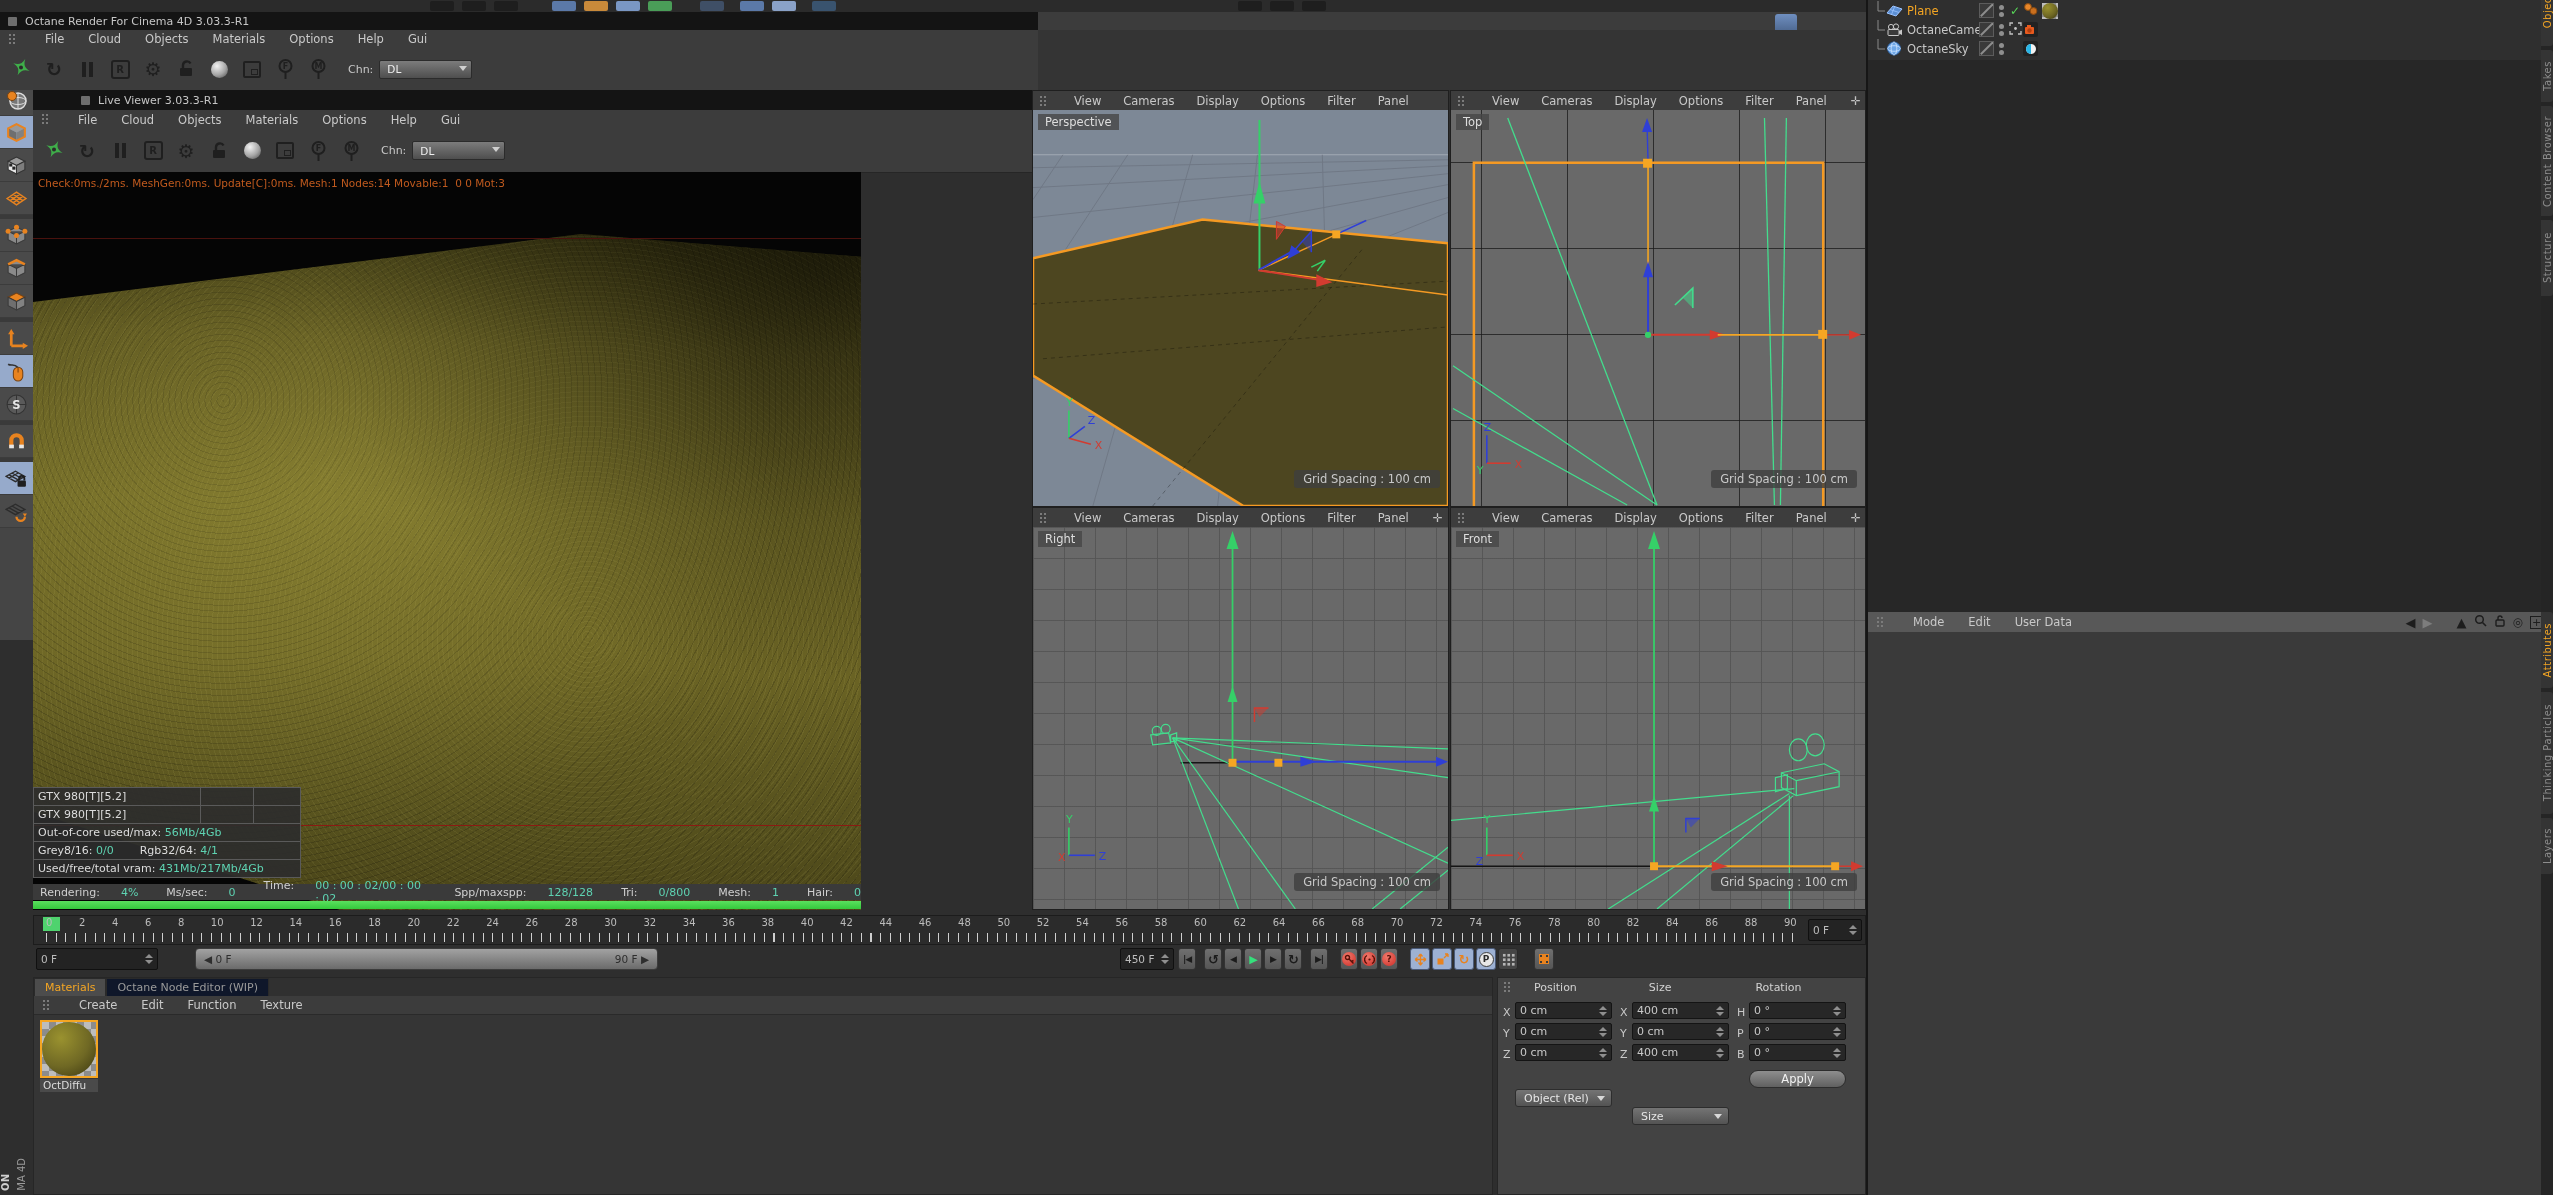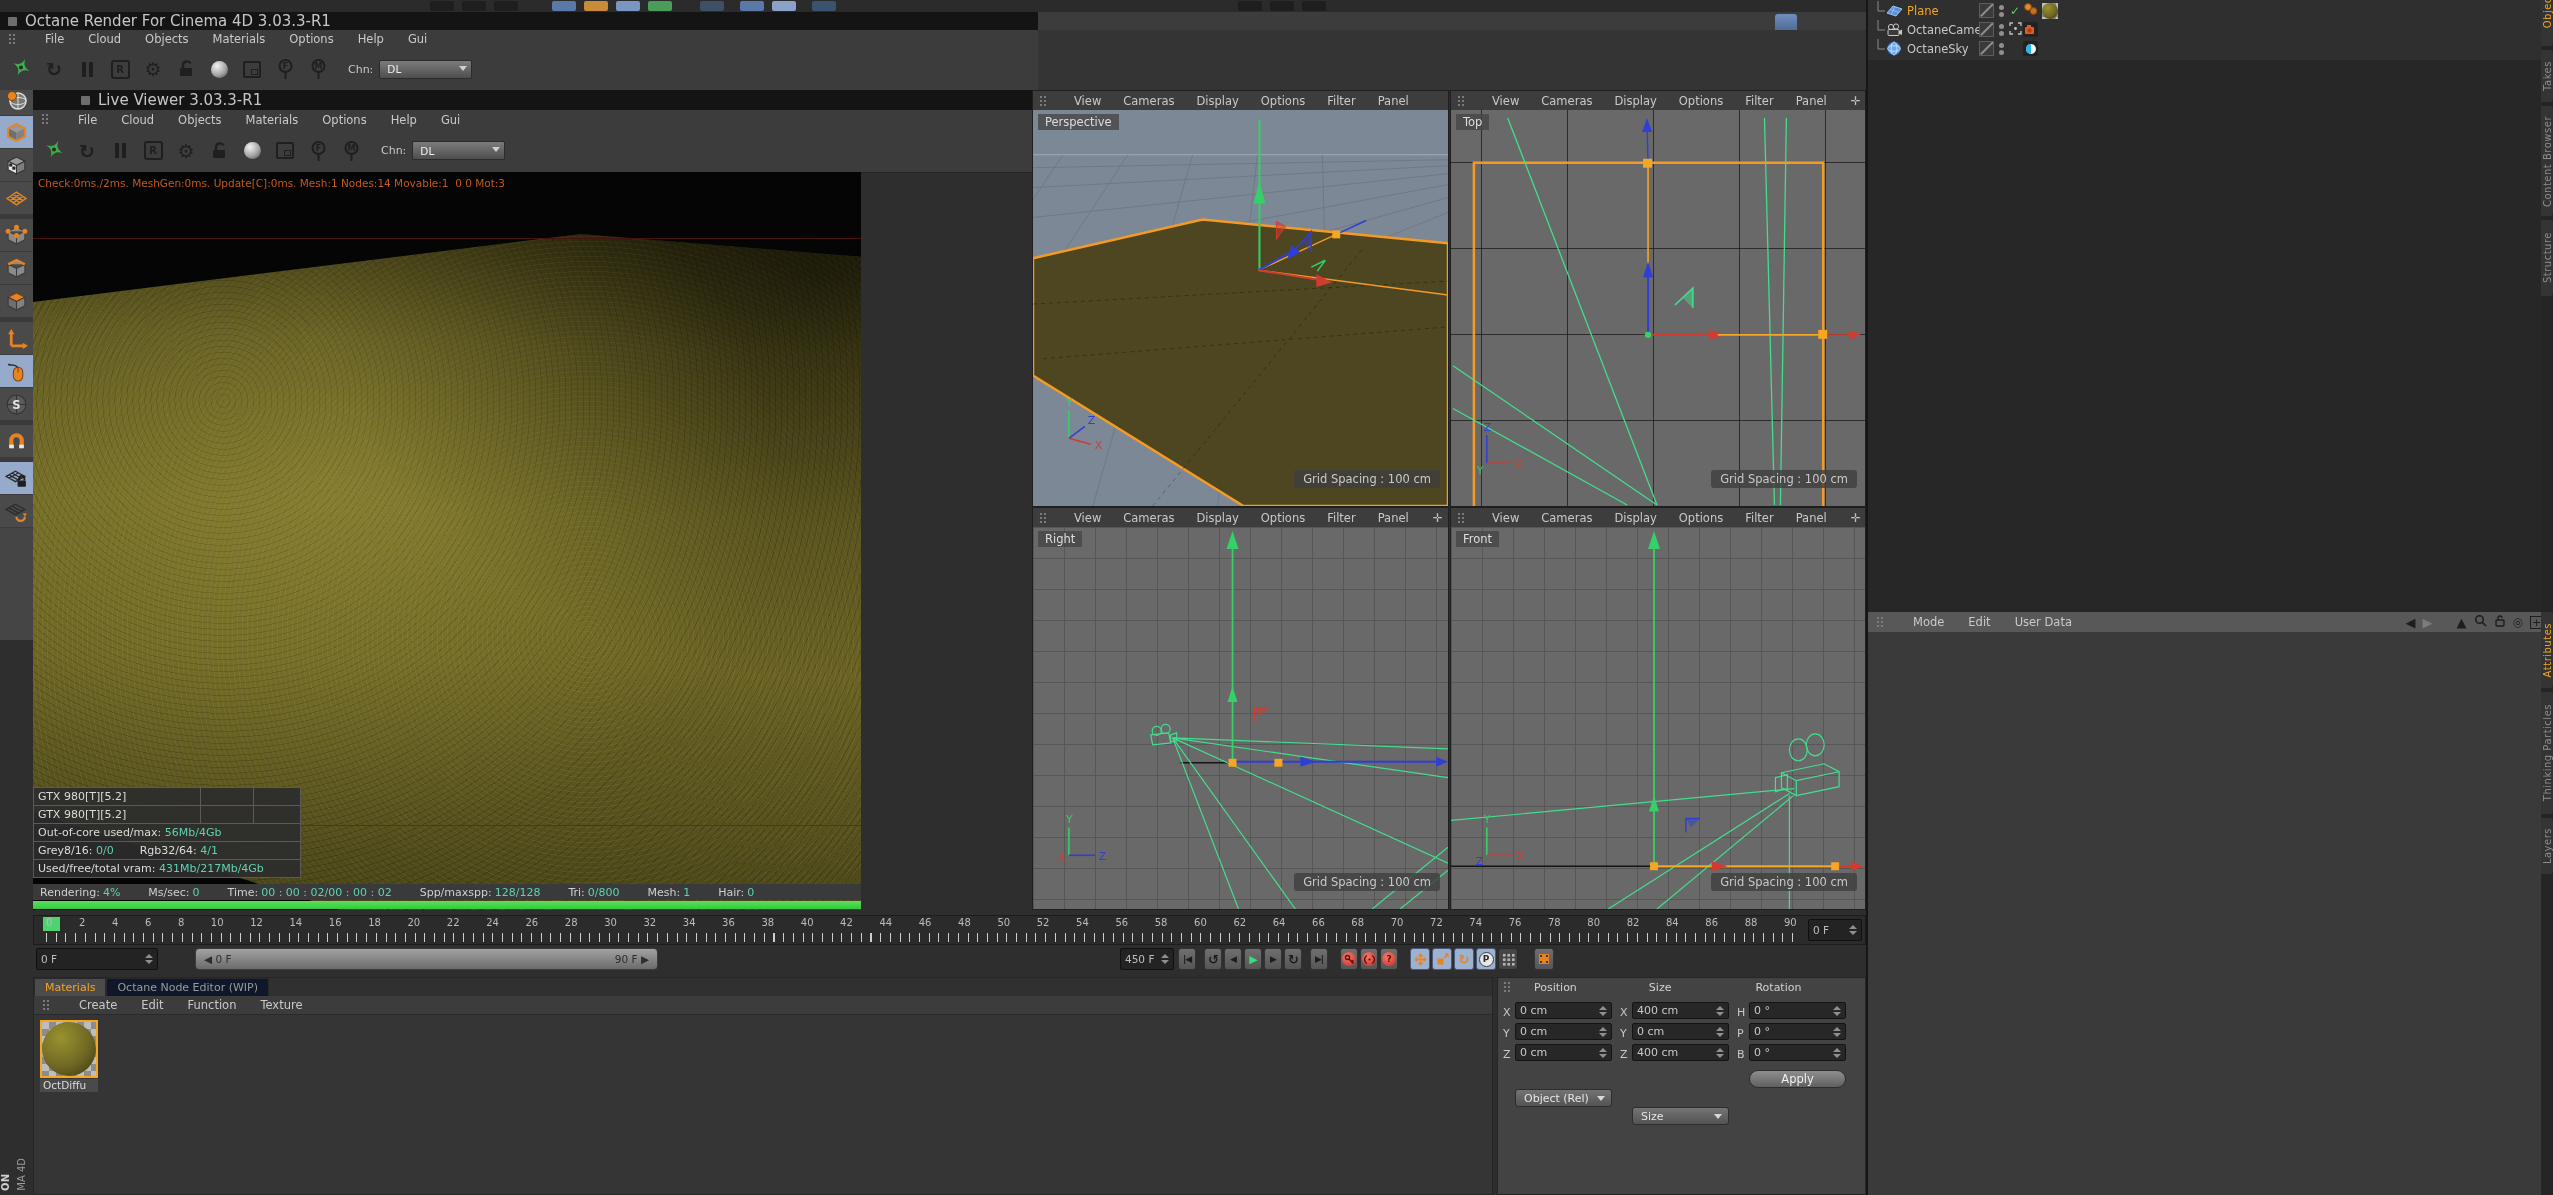--- a/index.html
+++ b/index.html
@@ -1,21 +1,21 @@
 <!DOCTYPE html>
 <html><head>
 <meta charset="utf-8">
 <style>
   html,body{margin:0;padding:0;background:#1a1a1a;}
   #app{position:relative;width:2553px;height:1195px;overflow:hidden;background:#2e2e2e;
        font-family:"DejaVu Sans","Liberation Sans",sans-serif;font-size:11px;color:#c9c9c9;
        -webkit-font-smoothing:antialiased;}
   .abs{position:absolute;}
   
-  .titlebar{background:#141414;color:#c6c6c6;display:flex;align-items:center;gap:8px;padding-left:8px;font-size:15px;}
+  .titlebar{background:#141414;color:#c6c6c6;display:flex;align-items:center;gap:8px;padding-left:8px;font-size:11px;}
   .titlebar .winbtn{width:9px;height:9px;background:#6e6e6e;border-radius:1px;}
   .menubar{background:#3c3c3c;display:flex;align-items:center;gap:24px;padding-left:8px;font-size:11.5px;color:#c9c9c9;border-bottom:1px solid #2a2a2a;}
   .menubar .mi{cursor:default;}
   .grip{width:9px;height:13px;background-image:radial-gradient(#7b7b7b 1px,transparent 1.3px);background-size:4px 4px;margin-right:4px;flex:none;}
   .toolbar{background:#3c3c3c;display:flex;align-items:center;gap:7px;padding-left:8px;border-bottom:1px solid #262626;}
   .ticon{width:26px;height:26px;display:flex;align-items:center;justify-content:center;color:#1f1f1f;font-weight:bold;flex:none;}
   .ticon.glyph{font-size:19px;}
   .pausebars{display:flex;gap:3px;}
   .pausebars i{width:4px;height:15px;background:#1f1f1f;}
   .rbox{width:15px;height:15px;border:2px solid #1f1f1f;border-radius:3px;font-size:10px;display:flex;align-items:center;justify-content:center;}
@@ -61,21 +61,21 @@
   .lv-stats{position:absolute;left:5px;top:5px;color:#c05a1e;font-size:10.5px;white-space:pre;}
   .gpu{position:absolute;left:0;top:615px;width:266px;background:rgba(45,45,45,.92);border:1px solid #5a5a5a;color:#dcdcdc;font-size:11px;}
   .gpu .grow{display:flex;border-bottom:1px solid #5a5a5a;height:17px;line-height:17px;}
   .gpu .grow:last-child{border-bottom:none;}
   .gpu .c1{width:162px;padding-left:4px;border-right:1px solid #5a5a5a;}
   .gpu .c2{width:52px;border-right:1px solid #5a5a5a;}
   .gpu .c3{flex:1;}
   .gpu .inf{padding-left:4px;}
   .teal{color:#5ed3b2;}
   .rstat{position:absolute;left:0;right:0;top:712px;height:16px;background:#3a3a3a;display:flex;align-items:center;gap:28px;padding-left:7px;font-size:11px;color:#cfcfcf;}
-  .rstat .st{display:flex;gap:3px;}
+  .rstat .st{display:flex;gap:21px;}
   .rstat i{font-style:normal;color:#5ed3b2;}
   .progress{position:absolute;left:0;right:0;top:729px;height:8px;background:#1d4a1d;}
   .progress .fill{height:100%;width:100%;background:linear-gradient(#5ae05e,#35c93c);}
   
   .ruler{position:absolute;left:33px;top:915px;width:1833px;height:30px;background:#2b2b2b;border:1px solid #1c1c1c;box-sizing:border-box;}
   .ruler-nums{position:absolute;left:12px;right:68px;top:1px;display:flex;justify-content:space-between;font-size:10px;color:#bcbcbc;}
   .ruler-ticks{position:absolute;left:12px;right:68px;top:17px;height:9px;
     background-image:repeating-linear-gradient(90deg,#cfcfcf 0 1px,transparent 1px 9.7px);}
   .cfmarker{position:absolute;left:9px;top:1px;width:17px;height:14px;background:#4fd36e;color:#0c3a18;font-size:10px;display:flex;align-items:center;justify-content:flex-start;padding-left:3px;box-sizing:border-box;}
   .spin{background:#232323;border:1px solid #101010;border-radius:2px;color:#bdbdbd;display:flex;align-items:center;font-size:10.5px;padding:0 4px;box-sizing:border-box;}

